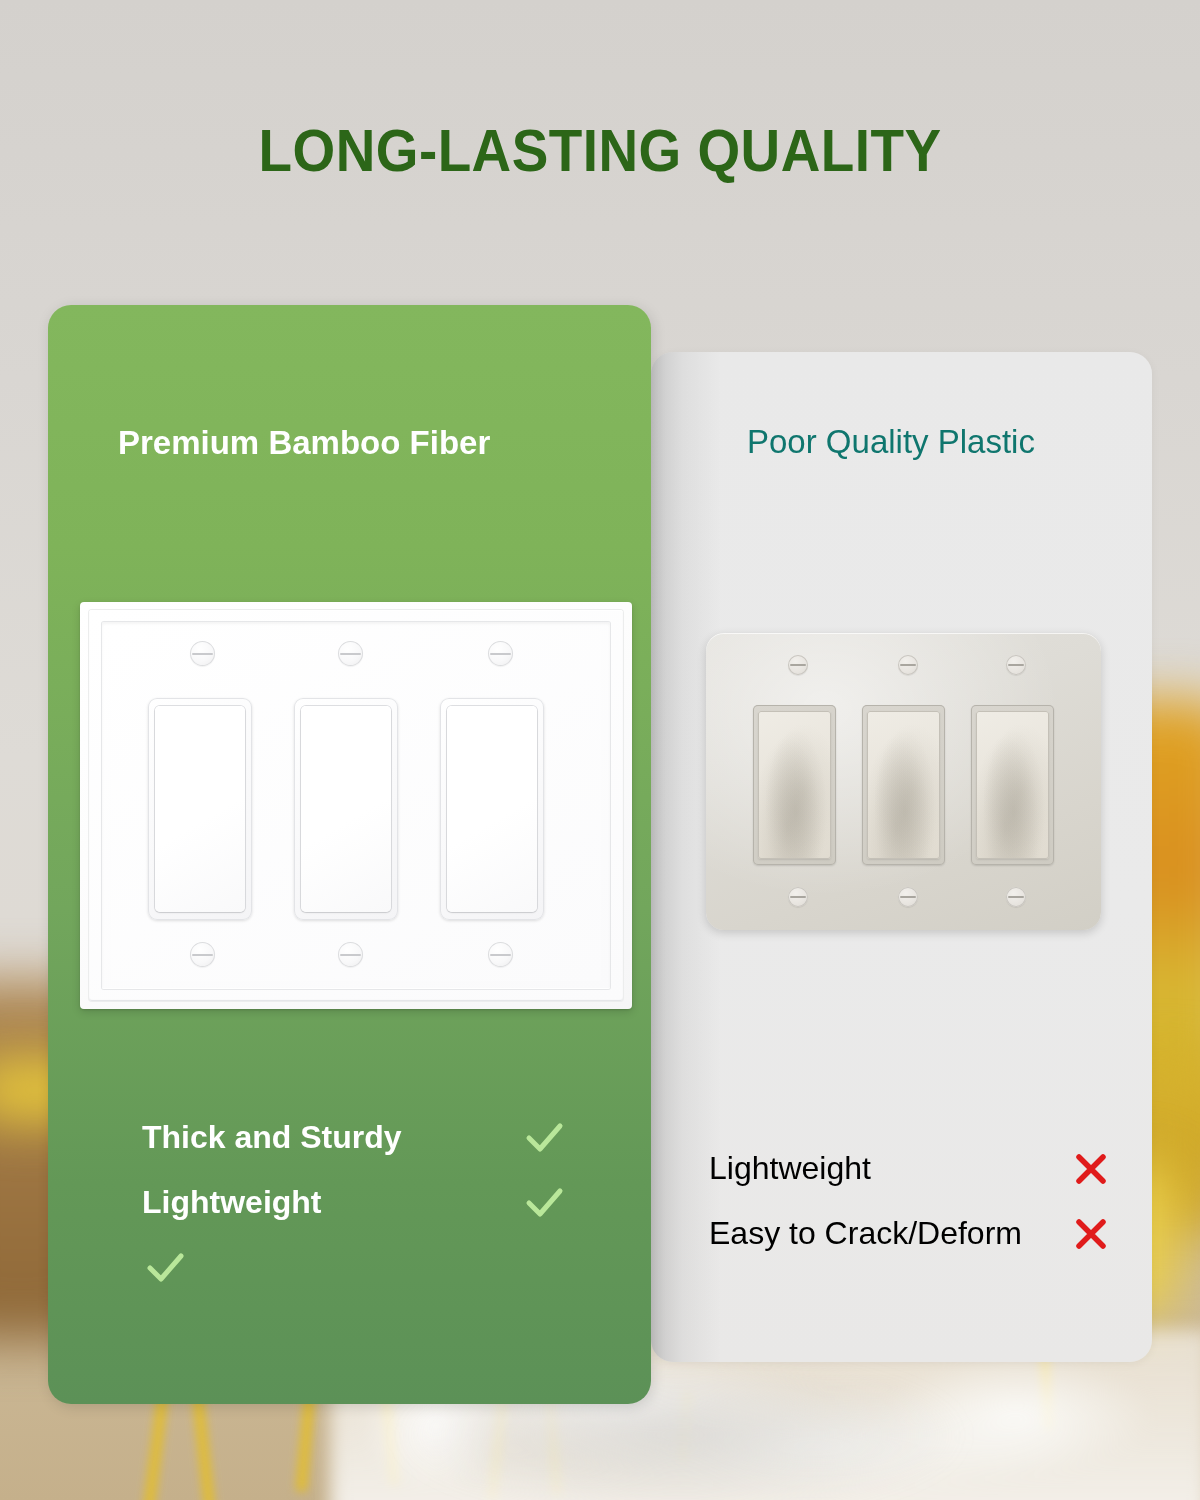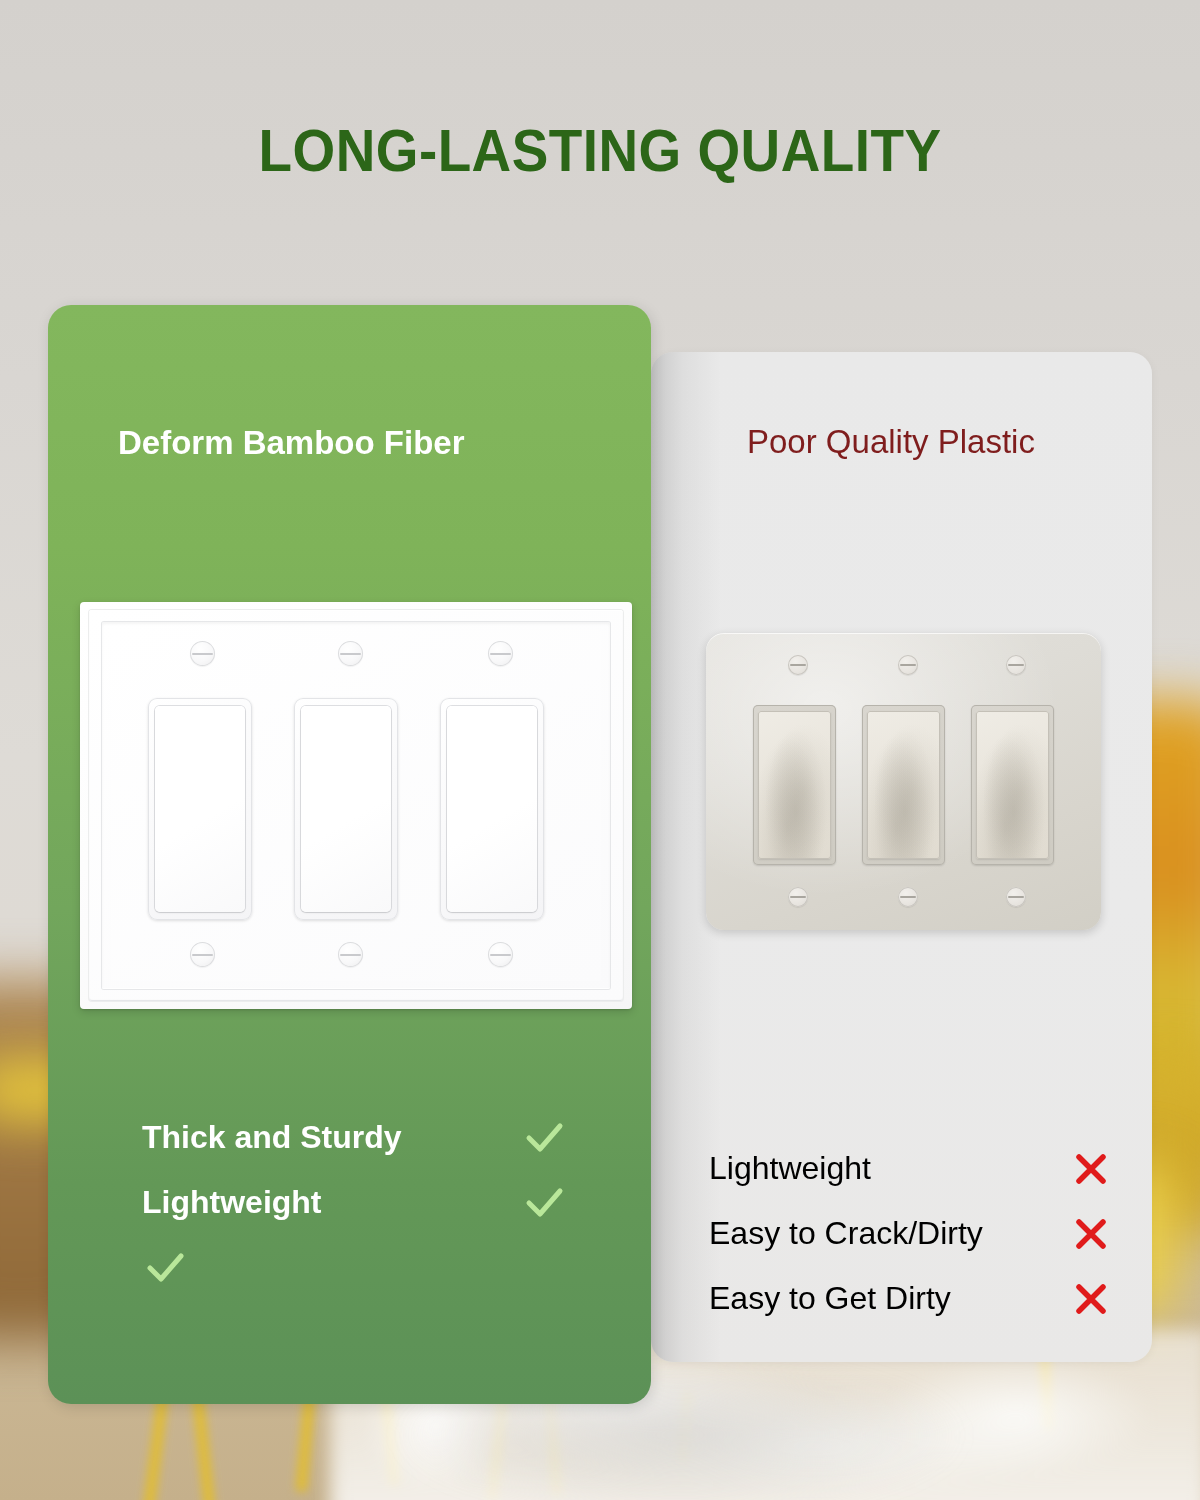--- a/index.html
+++ b/index.html
@@ -86,21 +86,21 @@
     background:linear-gradient(180deg,#83b75d 0%,#7fb359 22%,#72a65c 55%,#639857 80%,#5c9157 100%);
     border-radius:23px; z-index:2;
     box-shadow:2px 3px 14px rgba(0,0,0,.13);
   }
 
   
   .card-heading {
     position:absolute; font-size:33px; white-space:nowrap;
   }
   #green-heading { left:118px; top:424px; color:#ffffff; font-weight:bold; z-index:4; }
-  #white-heading { left:747px; top:423px; color:#7f1d1d; font-weight:normal; z-index:4;text-align:right; }
+  #white-heading { left:747px; top:423px; color:#0f766e; font-weight:normal; z-index:4;text-align:right; }
 
   
   #plate-good {
     position:absolute; left:80px; top:602px; width:552px; height:407px; z-index:5;
     border-radius:4px;
     background:linear-gradient(155deg,#ffffff 0%,#fdfdfd 40%,#f6f6f7 100%);
     box-shadow:0 3px 9px rgba(0,0,0,.15), 0 1px 2px rgba(0,0,0,.12);
   }
   #plate-good .bevel-outer {
     position:absolute; left:9px; top:8px; right:9px; bottom:8px;
@@ -247,36 +247,30 @@
 </div>
 
 <div class="feature-list" id="list-bad">
   <div class="feature-row">
     <span class="feature-label">Lightweight</span>
     <svg class="mark" viewBox="0 0 46 46">
       <path d="M11 11 L35 35 M35 11 L11 35" stroke="#e01b1b" stroke-width="5.5" stroke-linecap="round" fill="none"></path>
     </svg>
   </div>
   <div class="feature-row">
-    <span class="feature-label">Easy to Crack/Dirty</span>
+    <span class="feature-label">Easy to Crack/Deform</span>
     <svg class="mark" viewBox="0 0 46 46">
       <path d="M11 11 L35 35 M35 11 L11 35" stroke="#e01b1b" stroke-width="5.5" stroke-linecap="round" fill="none"></path>
     </svg>
   </div>
-  <div class="feature-row">
-    <span class="feature-label">Easy to Get Dirty</span>
-    <svg class="mark" viewBox="0 0 46 46">
-      <path d="M11 11 L35 35 M35 11 L11 35" stroke="#e01b1b" stroke-width="5.5" stroke-linecap="round" fill="none"></path>
-    </svg>
-  </div>
 </div>
 
 <div id="green-card"></div>
 
-<div class="card-heading" id="green-heading">Deform Bamboo Fiber</div>
+<div class="card-heading" id="green-heading">Premium Bamboo Fiber</div>
 
 <div id="plate-good">
   <div class="bevel-outer"></div>
   <div class="bevel-inner"></div>
   <div class="face"></div>
 
   <div class="screw" style="left:110px; top:39px;"></div>
   <div class="screw" style="left:258px; top:39px;"></div>
   <div class="screw" style="left:408px; top:39px;"></div>
   <div class="screw" style="left:110px; top:340px;"></div>

